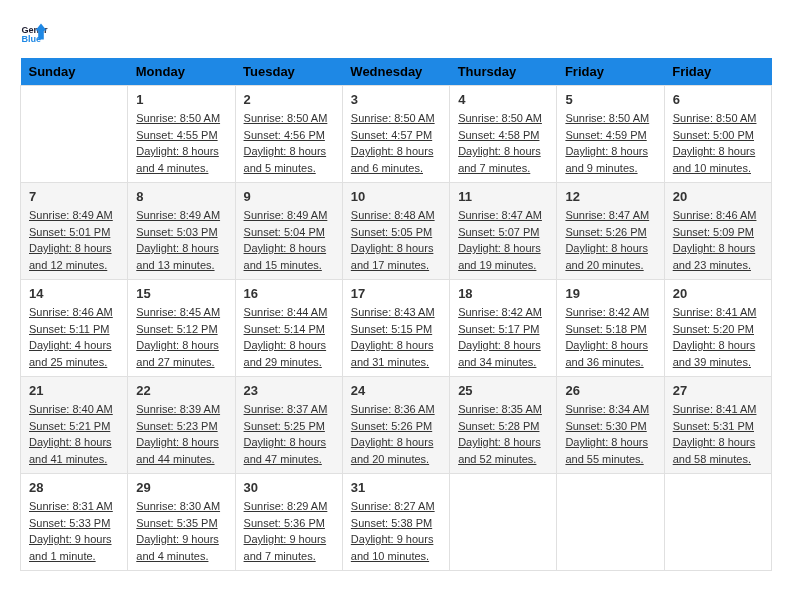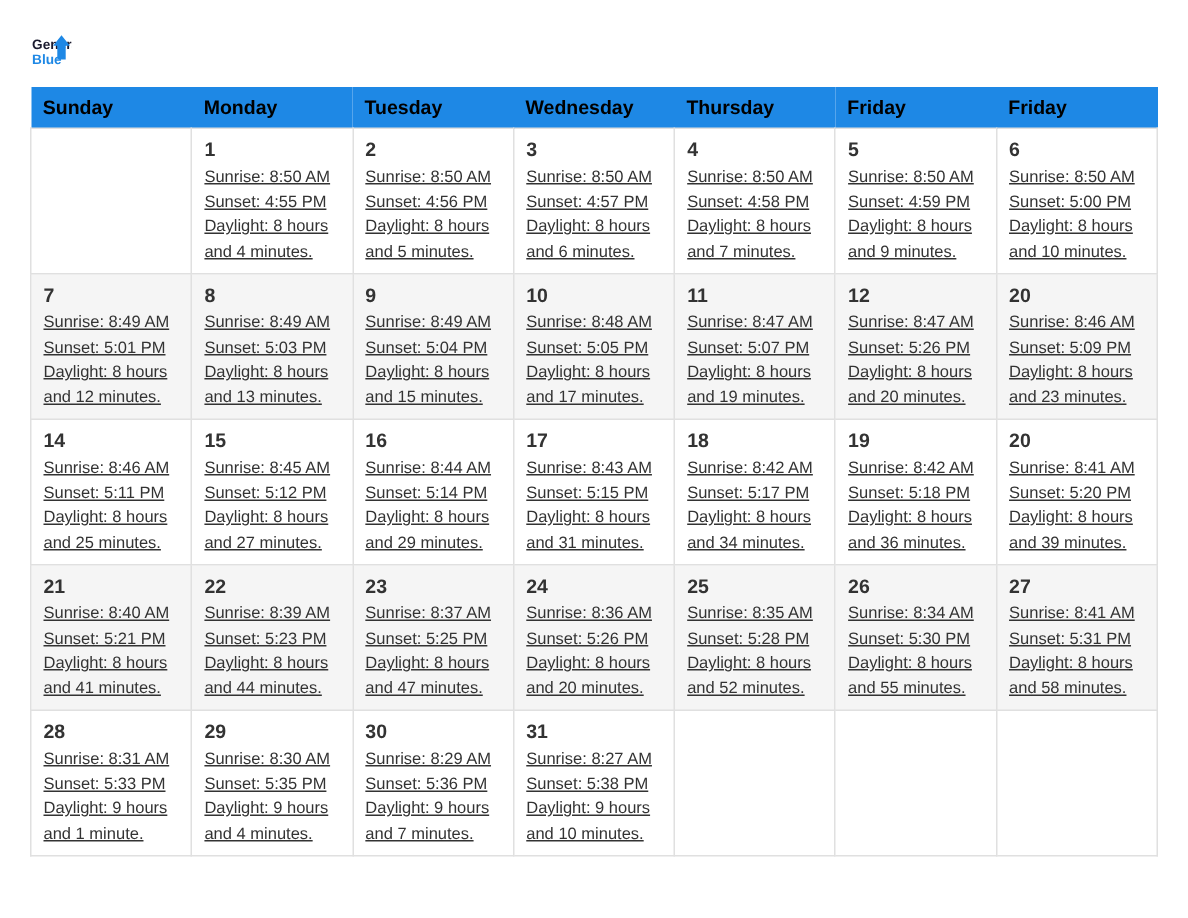--- a/index.html
+++ b/index.html
@@ -220,21 +220,21 @@
           <div>Daylight: 8 hours and 23 minutes.</div>
         </div>
         </td>
       </tr>
       <tr>
         <td>
           <div class="day-number">14</div>
         <div class="day-info">
           <div>Sunrise: 8:46 AM</div>
           <div>Sunset: 5:11 PM</div>
-          <div>Daylight: 8 hours and 25 minutes.</div>
+          <div>Daylight: 4 hours and 25 minutes.</div>
         </div>
         </td>
         <td>
           <div class="day-number">15</div>
         <div class="day-info">
           <div>Sunrise: 8:45 AM</div>
           <div>Sunset: 5:12 PM</div>
           <div>Daylight: 8 hours and 27 minutes.</div>
         </div>
         </td>

